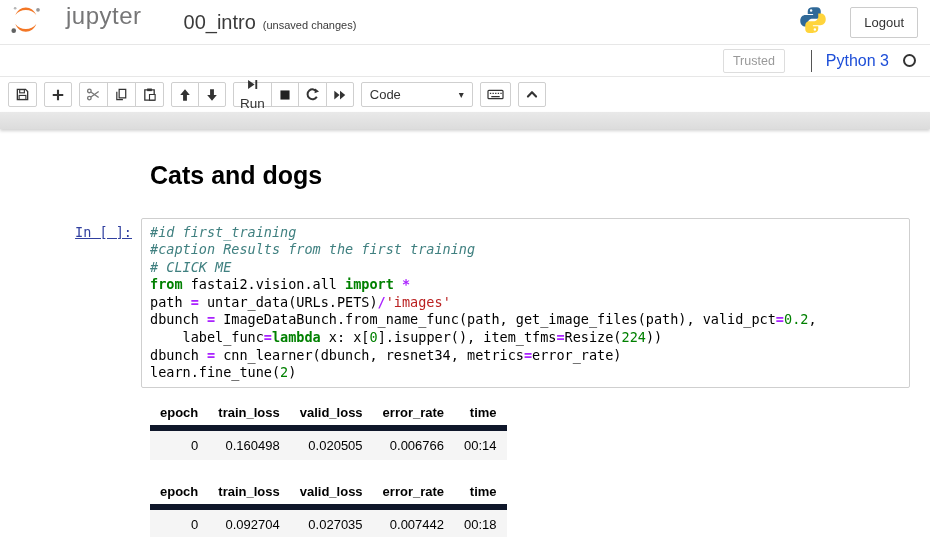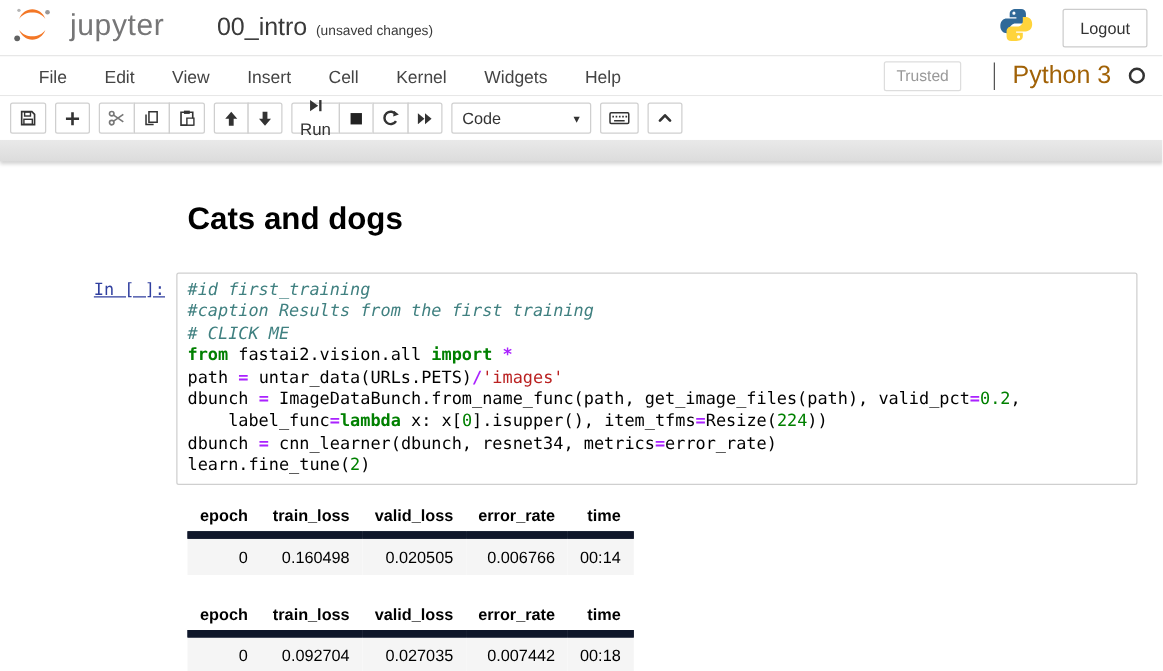--- a/index.html
+++ b/index.html
@@ -1,36 +1,36 @@
 <!DOCTYPE html>
 <html><head>
 <meta charset="utf-8">
 <style>
   * { box-sizing: border-box; }
   html,body { margin:0; padding:0; background:#fff; }
   body { font-family:"Liberation Sans", sans-serif; width:930px; height:537px; overflow:hidden; }
 
   
   .header { display:flex; align-items:center; height:44px; padding:0 12px 0 8px; background:#fff; }
-  .logo { display:flex; align-items:center; gap:12px; cursor:pointer; }
+  .logo { display:flex; align-items:flex-start; gap:22px; cursor:pointer; }
   .logo-word { font-size:24px; color:#767677; letter-spacing:0.5px; line-height:1; padding-bottom:2px; }
   .nb-title-wrap { display:flex; align-items:baseline; margin-left:42px; gap:7px; }
   .nb-title { font-size:20px; color:#3a3a3a; }
   .nb-checkpoint { font-size:11px; color:#3a3a3a; }
   .header-right { margin-left:auto; display:flex; align-items:center; gap:22px; }
   .logout-btn { font-size:13px; color:#333; background:#fff; border:1px solid #ccc; border-radius:2px; padding:7px 13px; cursor:pointer; }
 
   
   .menubar { display:flex; align-items:center; height:33px; padding:0 14px 0 16px; border-top:1px solid #e7e7e7; border-bottom:1px solid #e7e7e7; background:#fff; }
   .menu-items { display:flex; gap:0; }
   .menu-item { font-size:14px; color:#444; padding:7px 15px; cursor:pointer; }
   .menubar-right { margin-left:auto; display:flex; align-items:center; gap:14px; }
   .trusted-badge { font-size:12.5px; color:#999; border:1px solid #ddd; border-radius:2px; padding:4px 9px; background:#fff;margin-left:16px; }
   .kernel-sep { width:1px; height:22px; background:#555; margin-left:12px; }
-  .kernel-name { font-size:20px; color:#a16207; }
+  .kernel-name { font-size:16px; color:#1d4ed8; }
   .kernel-circle { width:13px; height:13px; border:2px solid #333; border-radius:50%; display:inline-block; }
 
   
   .toolbar { display:flex; align-items:center; height:35px; padding:0 8px; background:#fff; }
   .tb-group { display:flex; margin-right:7px; }
   .tb-btn { display:inline-flex; align-items:center; justify-content:center; gap:5px; min-width:27px; height:25px;
             background:#fff; border:1px solid #cfcfcf; color:#333; cursor:pointer; padding:0 6px; }
   .tb-group .tb-btn + .tb-btn { margin-left:-1px; }
   .tb-group .tb-btn:first-child { border-radius:2px 0 0 2px;flex-direction:column; }
   .tb-group .tb-btn:last-child { border-radius:0 2px 2px 0; }
@@ -92,30 +92,20 @@
       <svg width="30" height="30" viewBox="0 0 24 24">
         <path d="M11.9 1.8c-2.6 0-4.1 1.1-4.1 3v2.3h4.3v0.8H6c-2.3 0-4.2 1.7-4.2 4.7 0 3 1.9 4.6 4.2 4.6h1.8v-2.6c0-2 1.7-3.6 3.7-3.6h3.6c1.8 0 3.1-1.4 3.1-3.2V4.8c0-1.9-1.3-3-3.1-3h-3.2z m-1.4 1.6a1 1 0 1 1 0 2 1 1 0 0 1 0-2z" fill="#306998"></path>
         <path d="M12.1 22.2c2.6 0 4.1-1.1 4.1-3v-2.3h-4.3v-0.8h6.1c2.3 0 4.2-1.7 4.2-4.7 0-3-1.9-4.6-4.2-4.6h-1.8v2.6c0 2-1.7 3.6-3.7 3.6H8.9c-1.8 0-3.1 1.4-3.1 3.2v3.1c0 1.9 1.3 3 3.1 3h3.2z m1.4-1.6a1 1 0 1 1 0-2 1 1 0 0 1 0 2z" fill="#FFD43B"></path>
       </svg>
     </span>
     <button class="logout-btn">Logout</button>
   </div>
 </div>
 
 <div class="menubar">
-  <div class="menu-items">
-    <span class="menu-item">File</span>
-    <span class="menu-item">Edit</span>
-    <span class="menu-item">View</span>
-    <span class="menu-item">Insert</span>
-    <span class="menu-item">Cell</span>
-    <span class="menu-item">Kernel</span>
-    <span class="menu-item">Widgets</span>
-    <span class="menu-item">Help</span>
-  </div>
   <div class="menubar-right">
     <span class="trusted-badge">Trusted</span>
     <span class="kernel-sep"></span>
     <span class="kernel-name">Python 3</span>
     <span class="kernel-circle"></span>
   </div>
 </div>
 
 <div class="toolbar">
   <div class="tb-group">

